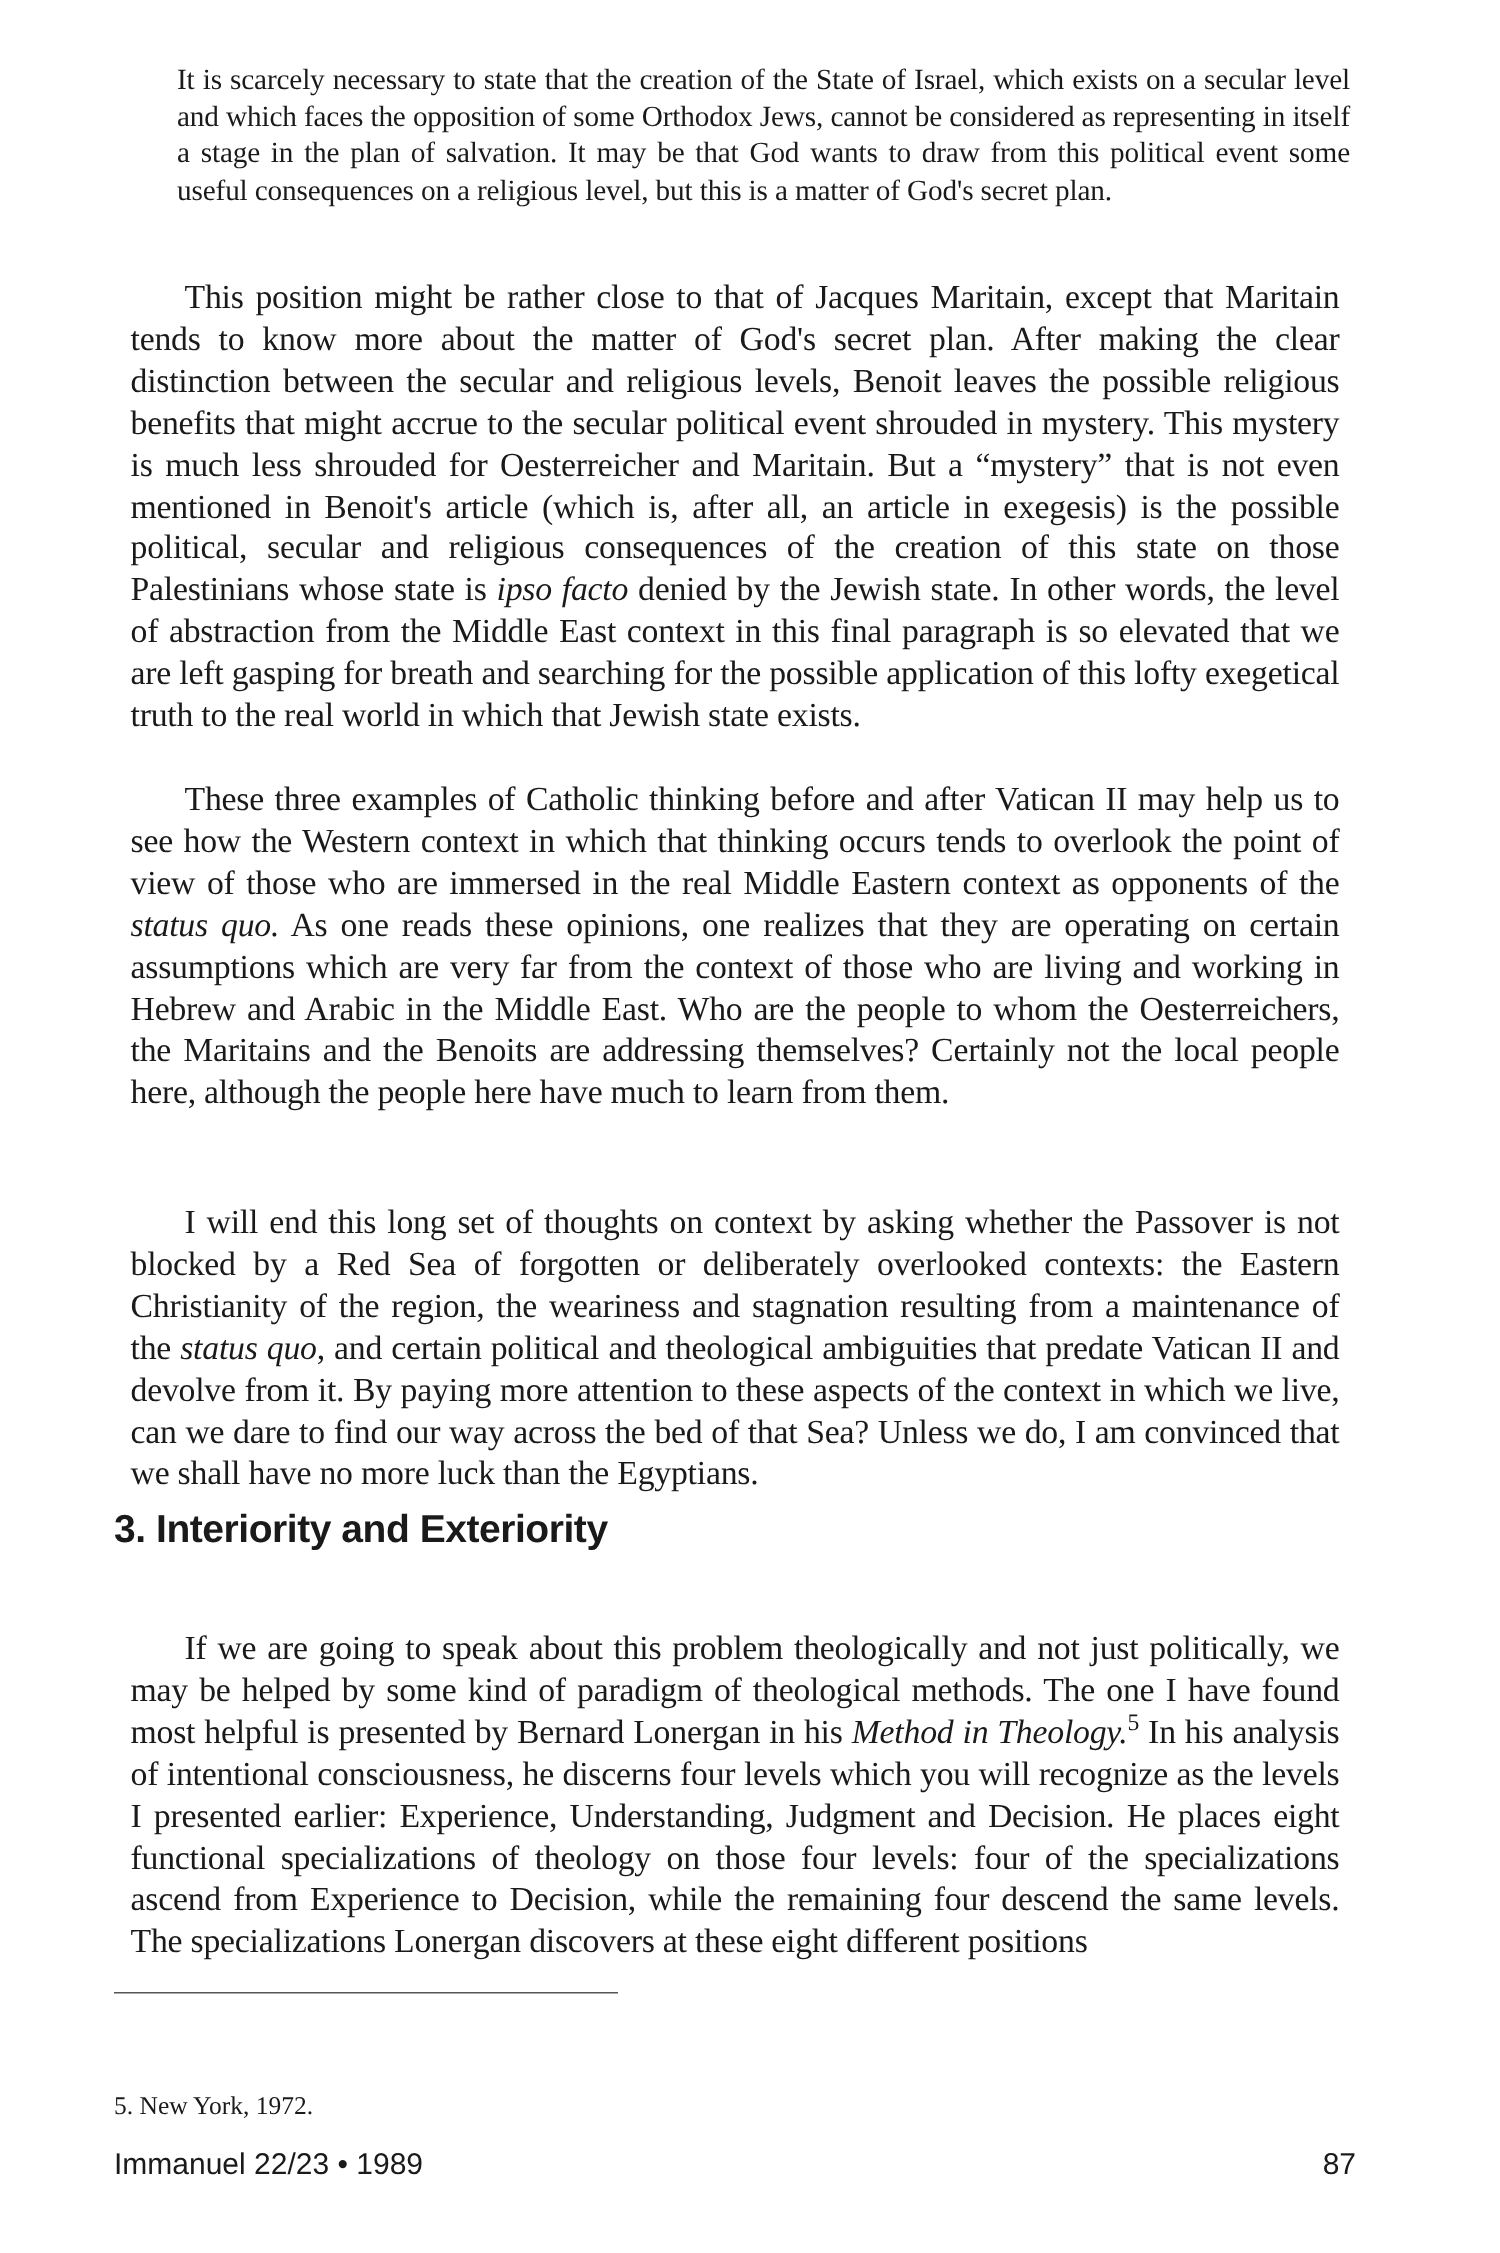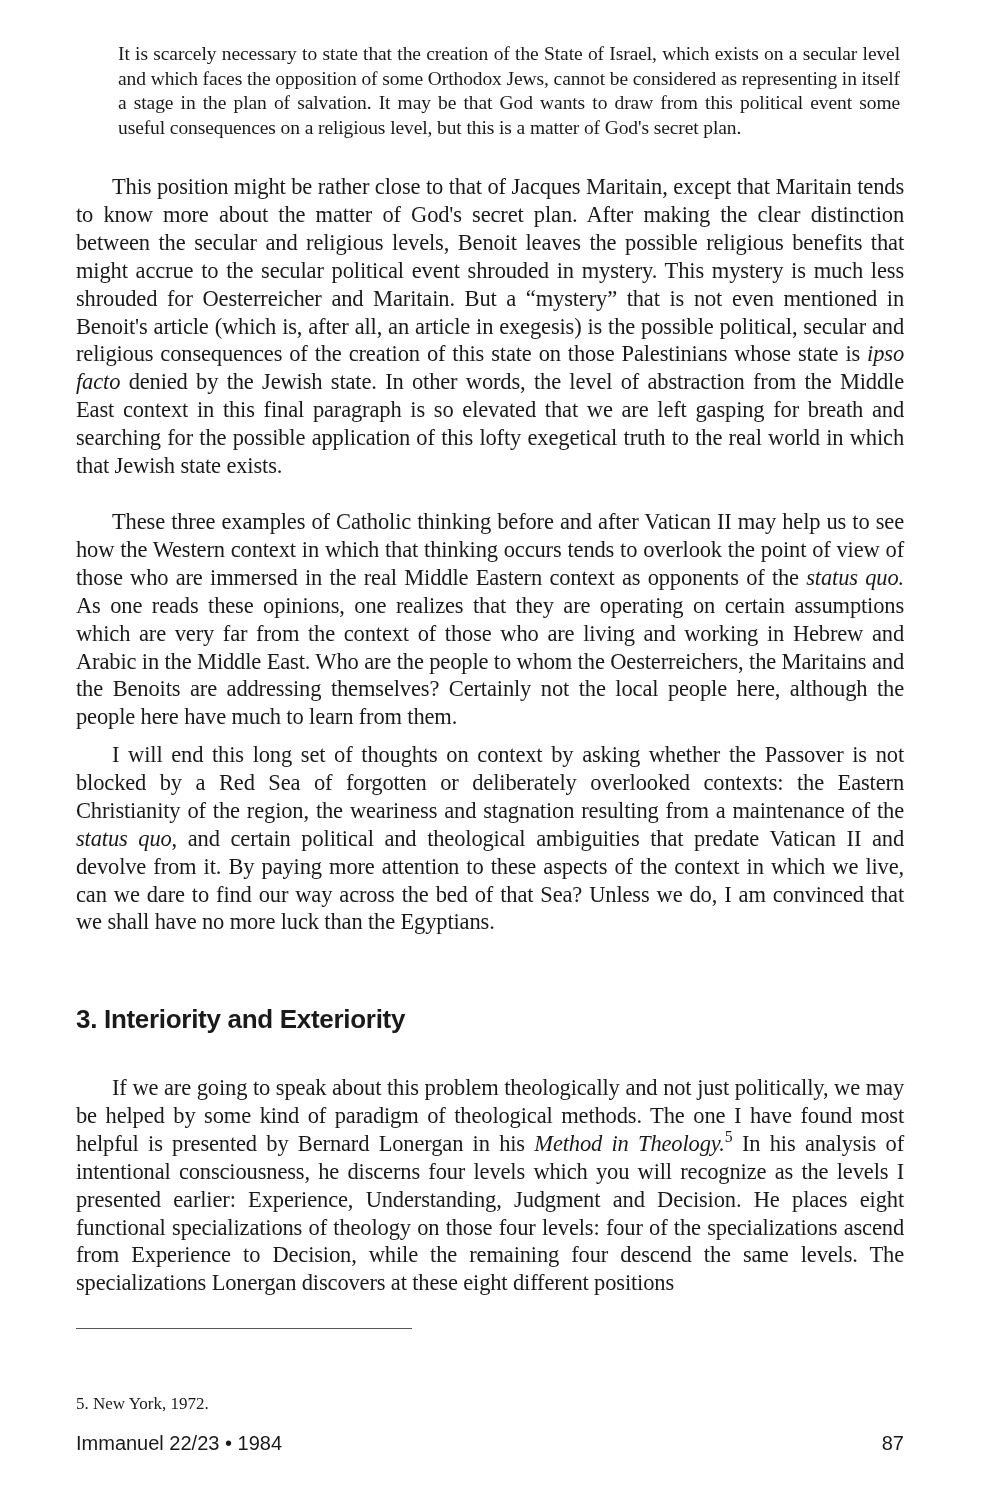--- a/index.html
+++ b/index.html
@@ -10,24 +10,24 @@
     font-family: "Liberation Serif", "DejaVu Serif", serif;
     font-size: 19.5px; line-height: 24.5px; text-align: justify;
     letter-spacing: -0.1px;
   }
   .body-text {
     position: absolute; left: 76px; width: 828px;
     font-family: "Liberation Serif", "DejaVu Serif", serif;
     font-size: 22.5px; line-height: 27.9px; text-align: justify;
     letter-spacing: -0.15px;
   }
-  .body-text p { margin: 0; text-indent: 36px; }
+  .body-text p { margin: 11px; text-indent: 36px; }
   #p1 { top: 173px; }
   #p2 { top: 508px; }
-  #p3 { top: 741px; }
+  #p3 { top: 790px; }
   .heading {
     position: absolute; left: 76px; top: 1002px;
     font-family: "Liberation Sans", "DejaVu Sans", sans-serif;
     font-weight: bold; font-size: 26px; line-height: 34px;
     letter-spacing: -0.3px; color: #1a1a1a; text-align: right;
   }
   #p4 { top: 1074px; }
   .footnote-rule {
     position: absolute; left: 76px; top: 1328px; width: 336px; height: 0;
     border-top: 1.5px solid #555;
@@ -74,16 +74,16 @@
 
   <h2 class="heading" style="margin:0;">3. Interiority and Exteriority</h2>
 
   <div class="body-text" id="p4">
     <p><span>If we are going to speak about this problem theologically and not just politically, we may be helped by some kind of paradigm of theological methods. The one I have found most helpful is presented by Bernard Lonergan in his </span><em>Method in Theology.</em><sup>5</sup><span> In his analysis of intentional consciousness, he discerns four levels which you will recognize as the levels I presented earlier: Experience, Understanding, Judgment and Decision. He places eight functional specializations of theology on those four levels: four of the specializations ascend from Experience to Decision, while the remaining four descend the same levels. The specializations Lonergan discovers at these eight different positions</span></p>
   </div>
 
   <div class="footnote-rule"></div>
   <div class="footnote">5. New York, 1972.</div>
 
-  <div class="footer-left">Immanuel 22/23 • 1984</div>
+  <div class="footer-left">Immanuel 22/23 • 1989</div>
   <div class="footer-right">87</div>
 
 </div>
 
 </body></html>

